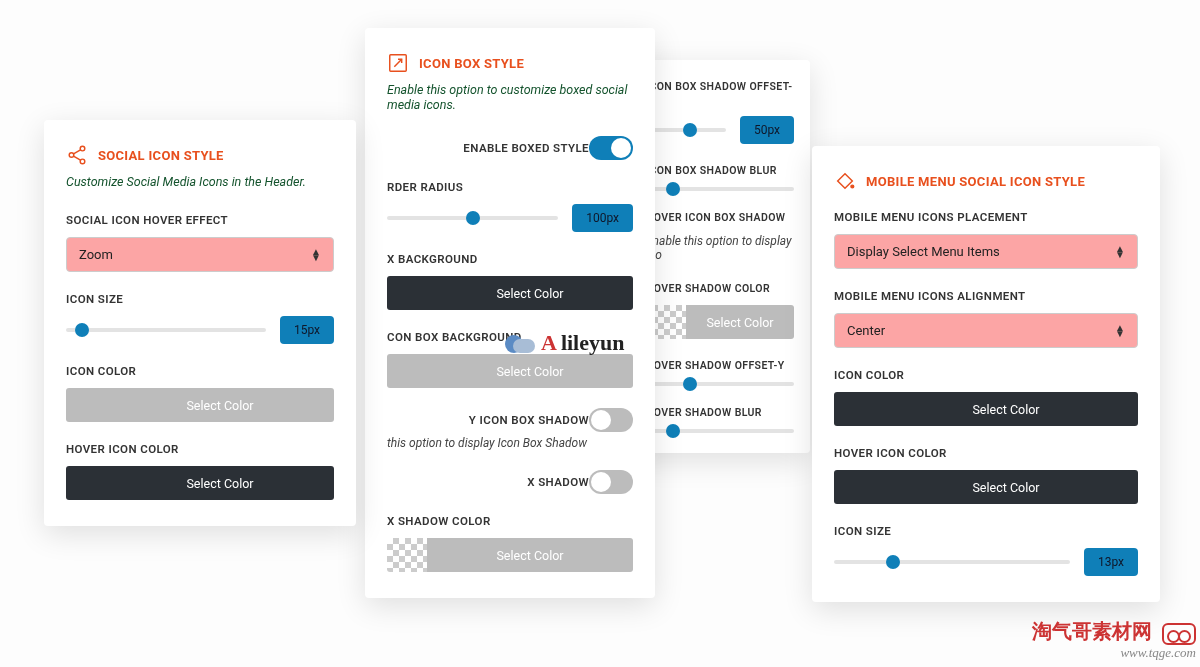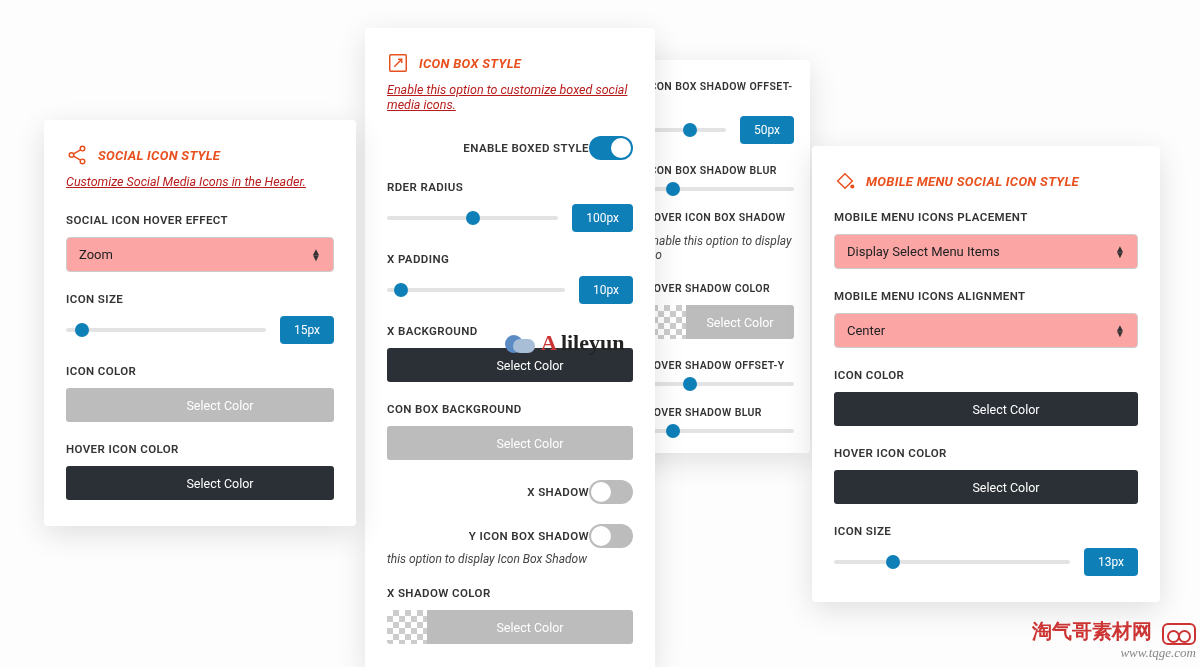--- a/index.html
+++ b/index.html
@@ -20,28 +20,26 @@
   }
   .panel-title {
     display: flex;
     align-items: center;
     gap: 10px;
     color: #e8501e;
     font-size: 13px;
     font-weight: 700;
     letter-spacing: 0.3px;
     margin-bottom: 8px;
-    font-style: italic;
   }
   .panel-sub {
     font-size: 12.5px;
     font-style: italic;
-    color: #b91c1c;
+    color: #14532d;
     margin-bottom: 24px;
-    text-decoration: underline;
   }
   .field { margin-bottom: 20px; }
   .field-label {
     font-size: 11.5px;
     font-weight: 600;
     letter-spacing: 0.4px;
     color: #333;
     margin-bottom: 10px;
     text-transform: uppercase;
   }
@@ -79,21 +77,21 @@
   .slider-thumb {
     position: absolute;
     top: 50%;
     width: 14px; height: 14px;
     background: #0f7fb8;
     border-radius: 50%;
     transform: translate(-50%, -50%);
   }
   .slider-badge {
     background: #0f7fb8;
-    color: #ffffff;
+    color: #0f172a;
     font-size: 12px;
     padding: 7px 14px;
     border-radius: 4px;
     min-width: 52px;
     text-align: center;
   }
   .color-row { display: flex; align-items: stretch; }
   .color-swatch {
     width: 40px; height: 34px;
     border-radius: 3px 0 0 3px;
@@ -257,61 +255,52 @@
   <div class="field">
     <div class="field-label">RDER RADIUS</div>
     <div class="slider-row">
       <div class="slider">
           <div class="slider-thumb" style="left:50%"></div>
         </div>
       <div class="slider-badge">100px</div>
     </div>
   </div>
 
-  <div class="field">
-    <div class="field-label">X PADDING</div>
-    <div class="slider-row">
-      <div class="slider">
-          <div class="slider-thumb" style="left:8%"></div>
-        </div>
-      <div class="slider-badge">10px</div>
-    </div>
-  </div>
 
   <div class="field">
     <div class="field-label">X BACKGROUND</div>
     <div class="color-row">
       <div class="color-swatch dark"></div>
       <div class="color-btn dark">Select Color</div>
     </div>
   </div>
 
   <div class="field">
     <div class="field-label">CON BOX BACKGROUND</div>
     <div class="color-row">
       <div class="color-swatch grey"></div>
       <div class="color-btn grey">Select Color</div>
     </div>
-  </div>
-
-  <div class="field row-between">
-    <div class="field-label" style="margin:0">X SHADOW</div>
-    <div class="toggle off">
-        <div class="toggle-knob"></div>
-      </div>
   </div>
 
   <div class="field">
     <div class="row-between">
       <div class="field-label" style="margin:0">Y ICON BOX SHADOW</div>
       <div class="toggle off">
           <div class="toggle-knob"></div>
         </div>
     </div>
     <div class="field-sub">this option to display Icon Box Shadow</div>
+  </div>
+
+  <div class="field row-between">
+    <div class="field-label" style="margin:0">X SHADOW</div>
+    <div class="toggle off">
+        <div class="toggle-knob"></div>
+      </div>
   </div>
 
   <div class="field" style="margin-bottom:0">
     <div class="field-label">X SHADOW COLOR</div>
     <div class="color-row">
       <div class="color-swatch checker"></div>
       <div class="color-btn grey">Select Color</div>
     </div>
   </div>
 </div>

